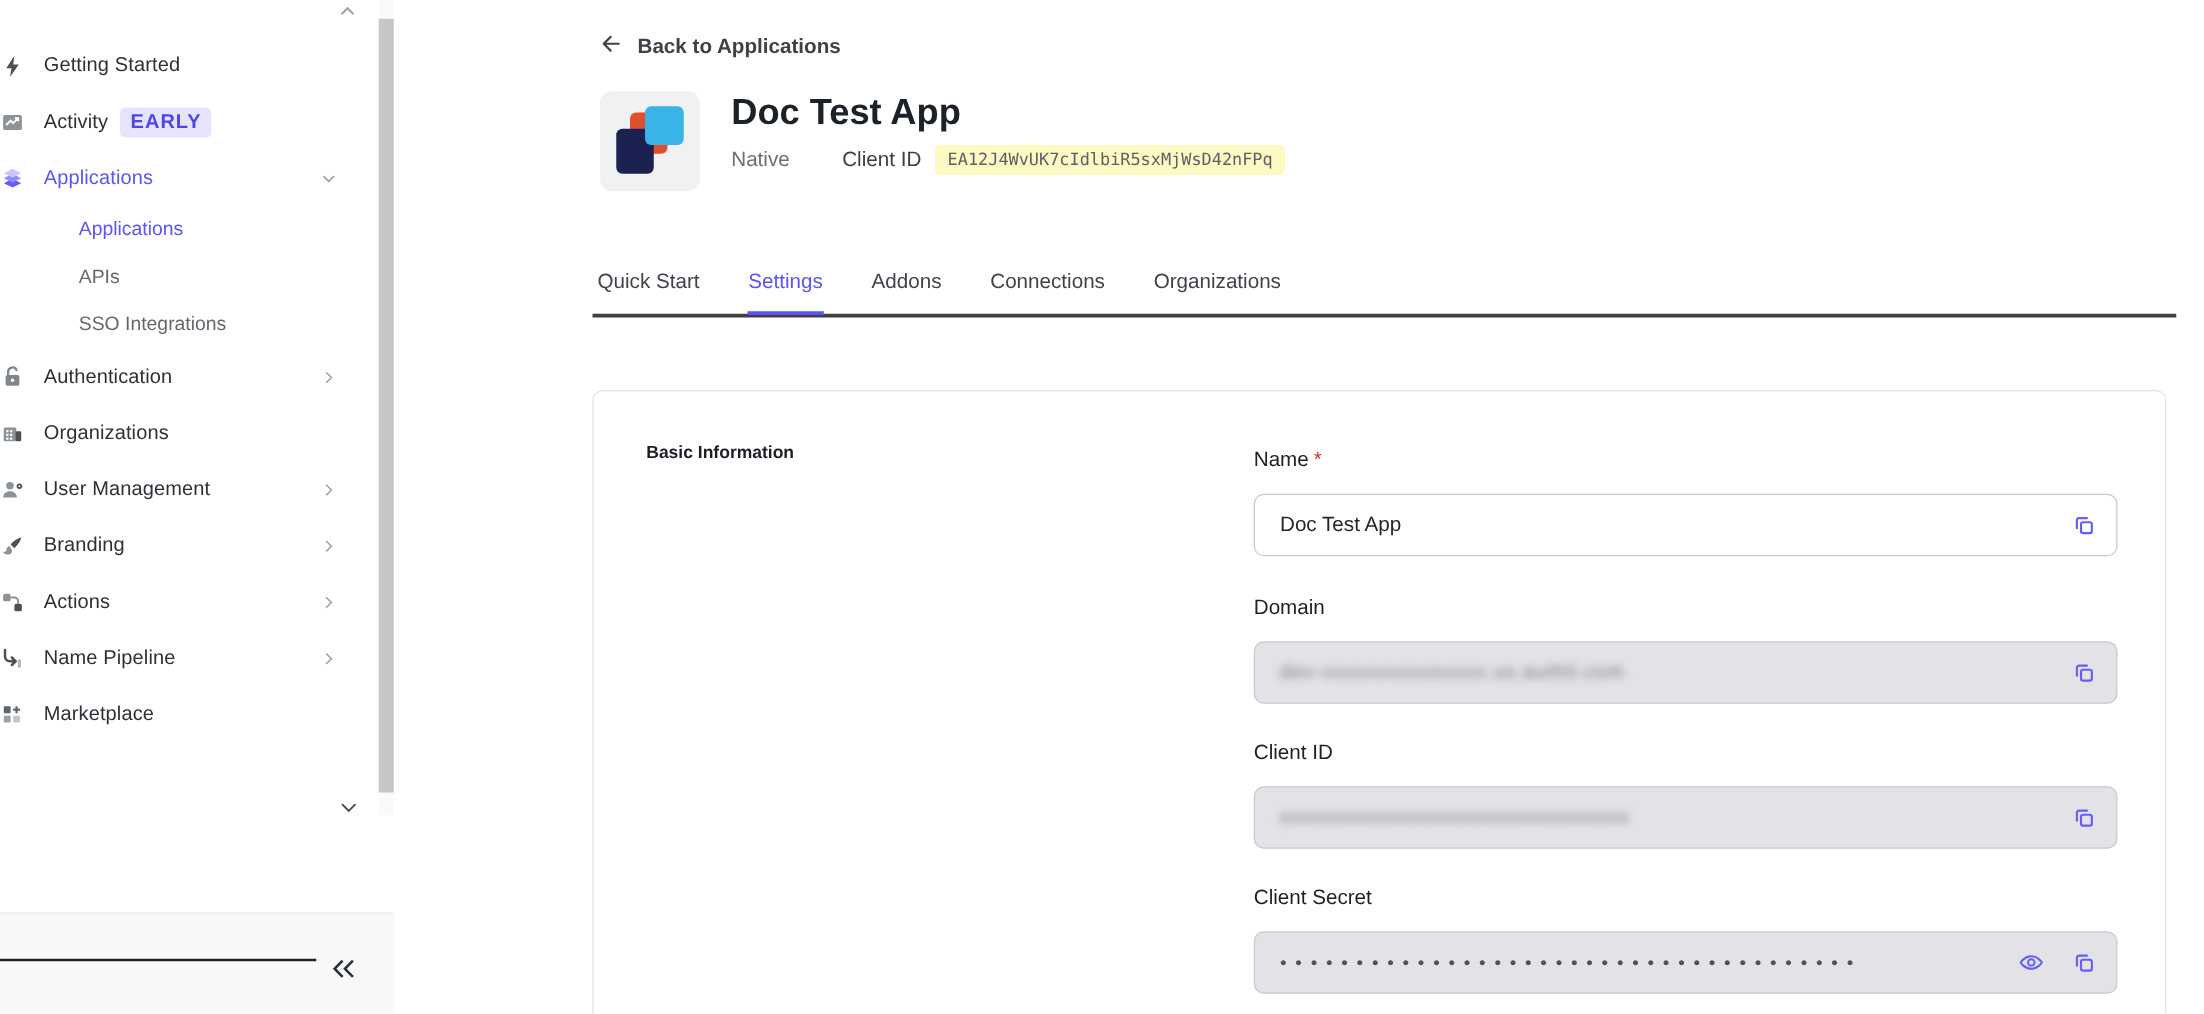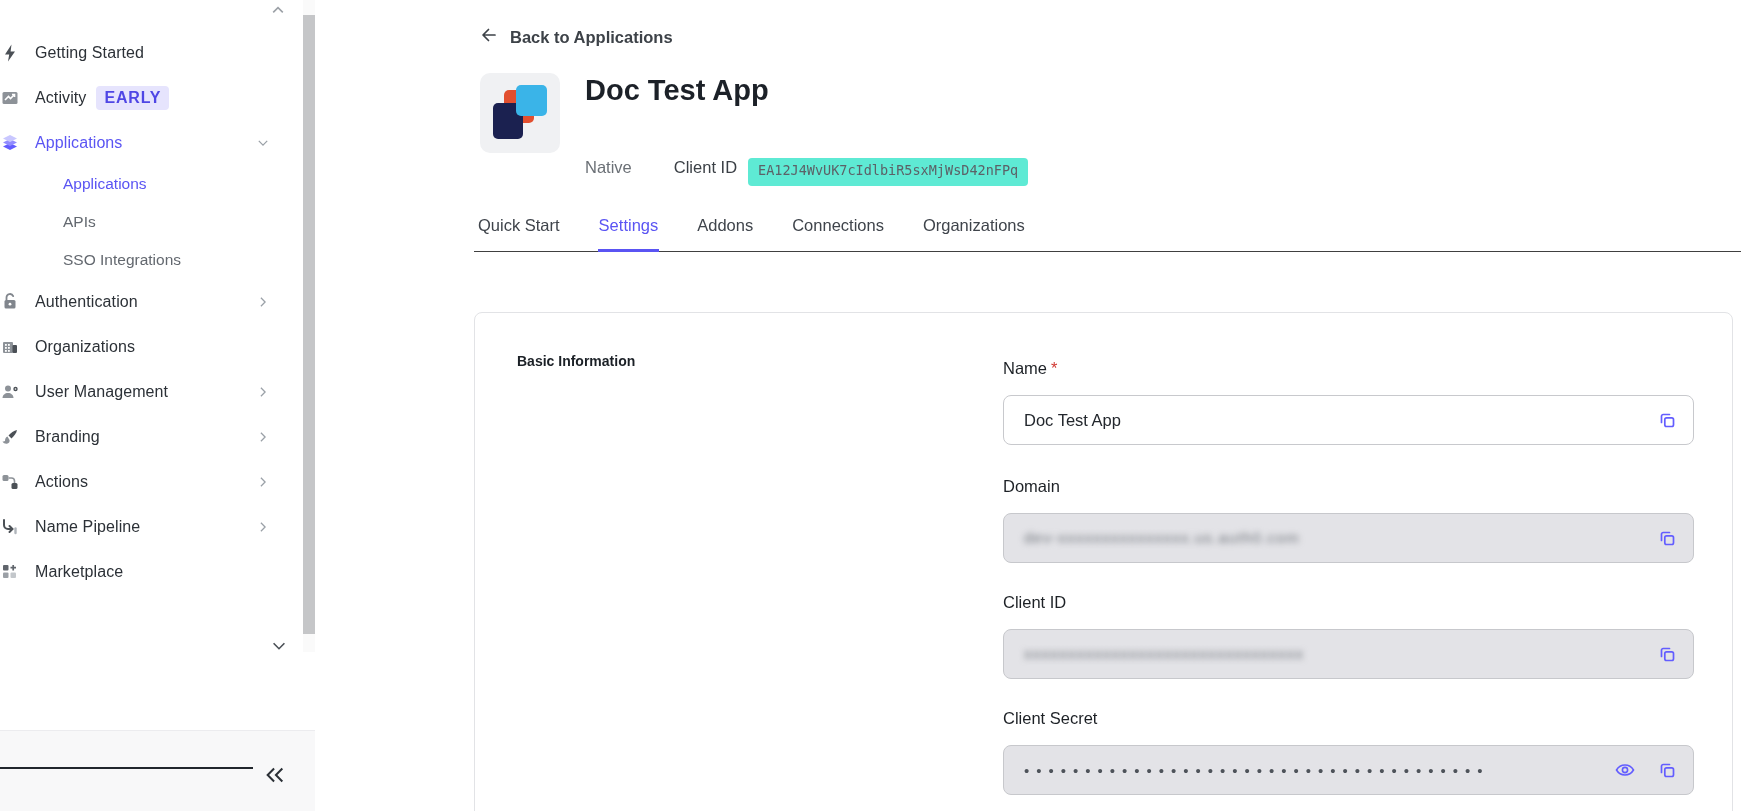--- a/index.html
+++ b/index.html
@@ -42,27 +42,27 @@
   .back-link .blabel { font-size:16.5px; font-weight:600; color:#3d4248; }
 
   .app-logo { position:absolute; left:165px; top:73px; width:80px; height:80px; border-radius:10px;
               background:#f0f1f3; overflow:hidden; }
   .app-logo .sq { position:absolute; border-radius:5px; }
   .sq-orange { left:24px; top:17px; width:30px; height:33px; background:#e24f2f; z-index:1; }
   .sq-blue   { left:36px; top:12px; width:31px; height:31px; background:#3ab4e8; z-index:3; }
   .sq-navy   { left:13px; top:30px; width:30px; height:36px; background:#1b2150; z-index:2; }
 
   .page-title { position:absolute; left:270px; top:74px; font-size:29px; font-weight:700; color:#1c2128; }
-  .meta-row { position:absolute; left:270px; top:114px; display:flex; height:28px;margin-top:44px; }
+  .meta-row { position:absolute; left:270px; top:114px; display:flex; align-items:center; height:28px; }
   .app-type { font-size:16.5px; color:#6b7076; margin-right:42px; }
   .cid-label { font-size:16.5px; color:#3b4046; margin-right:11px; }
-  .cid-chip { background:#5eead4; border-radius:4px; padding:4px 10px;
+  .cid-chip { background:#fef9c3; border-radius:4px; padding:4px 10px;
               font-family:"DejaVu Sans Mono", monospace; font-size:13.5px; color:#5c6167; }
 
-  .tabs { position:absolute; left:159px; top:206px; width:1267px; border-bottom:1px solid #404040;
+  .tabs { position:absolute; left:159px; top:206px; width:1267px; border-bottom:3px solid #404040;
           display:flex; gap:37px; padding-left:3px; }
   .tab { font-size:16.5px; color:#3f444b; padding:10px 1px 14px; border-bottom:3px solid transparent;
          margin-bottom:-1px; cursor:pointer; }
   .tab.active { color:#5a54f3; border-bottom-color:#5a54f3; }
 
   .card { position:absolute; left:159px; top:312px; width:1259px; height:520px; background:#fff;
           border:1px solid #e2e3e6; border-radius:8px; }
   .section-title { position:absolute; left:42px; top:40px; font-size:14px; font-weight:600; color:#1b2026; }
 
   .fields { position:absolute; left:528px; top:0; width:691px; }

